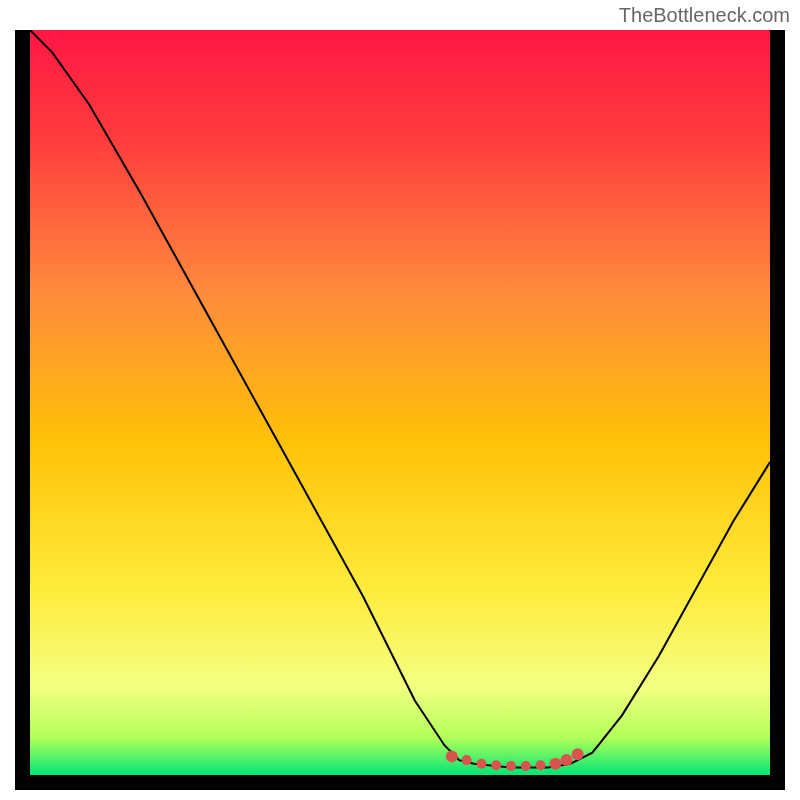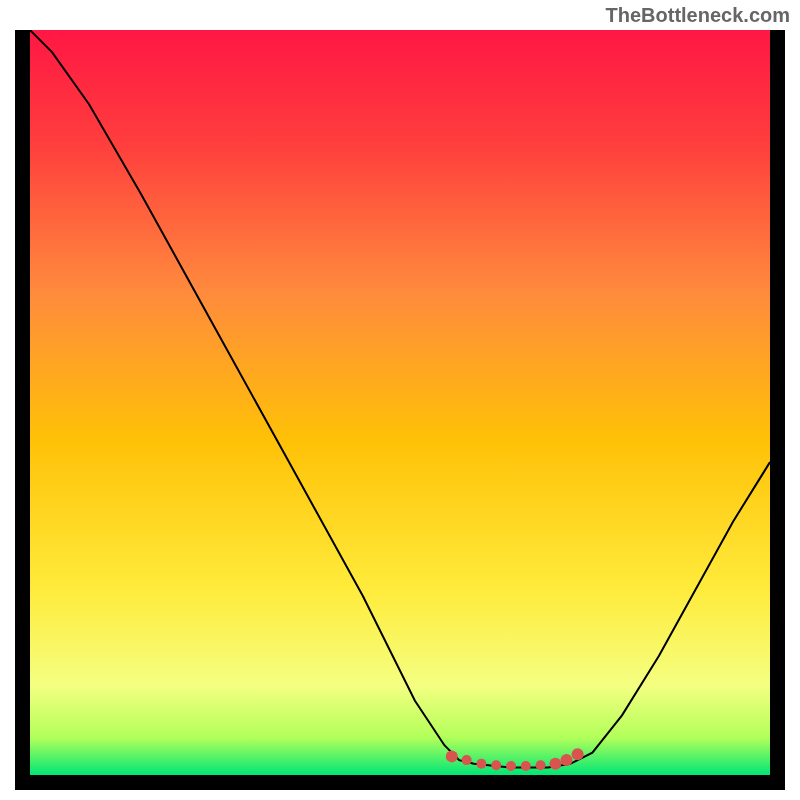--- a/index.html
+++ b/index.html
@@ -10,21 +10,21 @@
     height: 800px;
     position: relative;
     overflow: hidden;
     font-family: Arial, sans-serif;
   }
   .watermark {
     position: absolute;
     top: 4px;
     right: 10px;
     font-size: 20px;
-    font-weight: bold;
+    font-weight: normal;
     color: #666666;
     z-index: 10;
     margin-left: 19px;
   }
   .chart-container {
     position: absolute;
     top: 30px;
     left: 15px;
     width: 770px;
     height: 760px;

